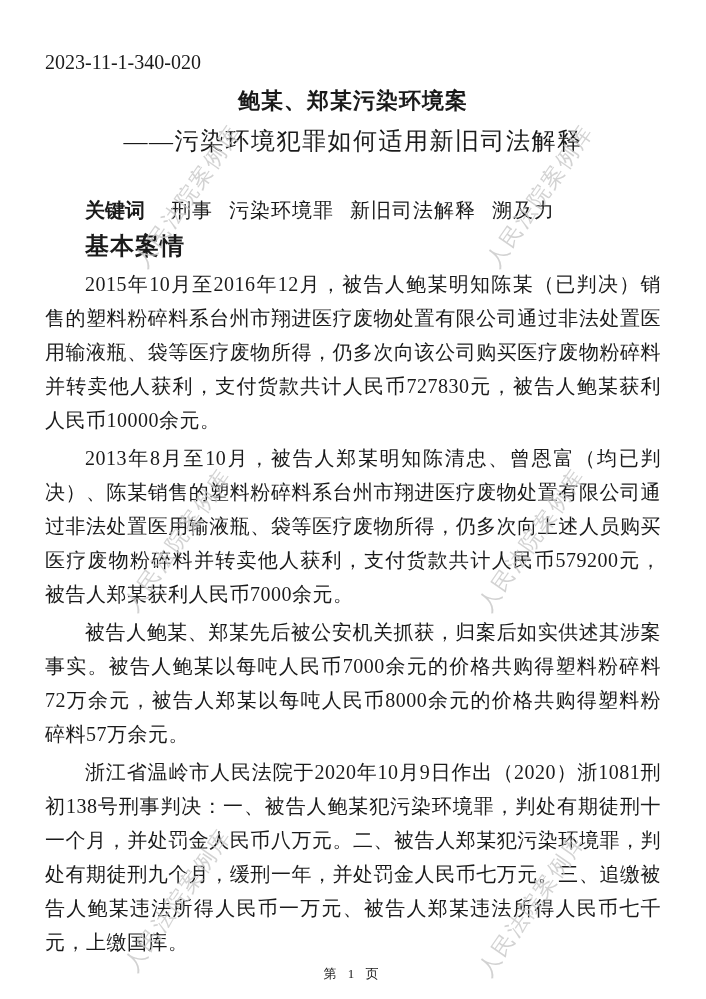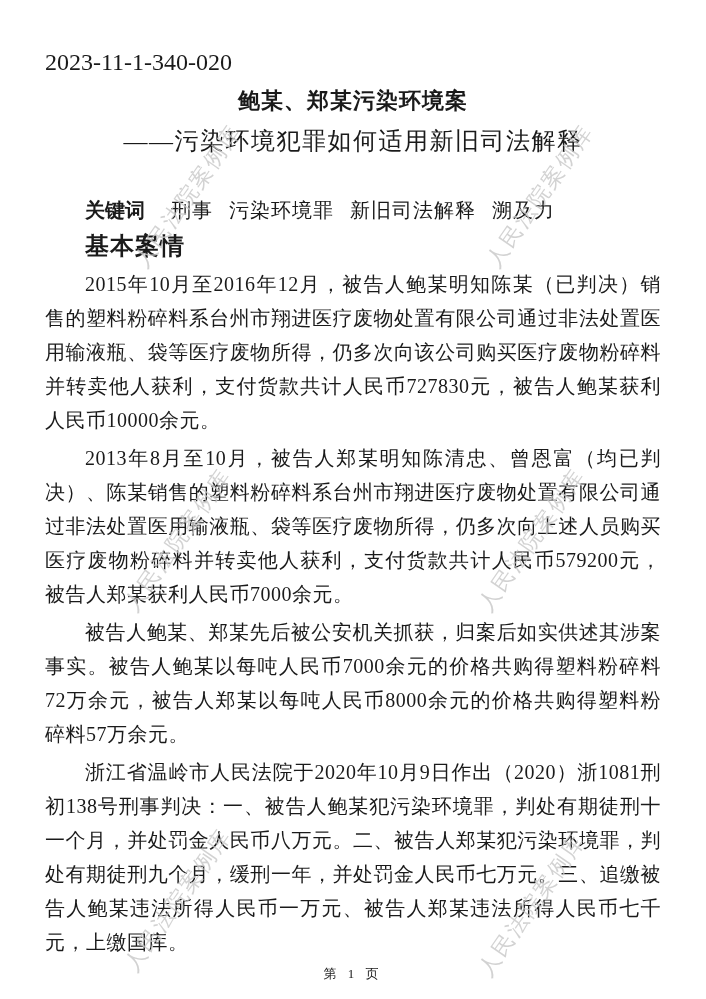--- a/index.html
+++ b/index.html
@@ -31,21 +31,21 @@
     font-family: "Liberation Serif", serif;
   }
   .wm-1 { left: 188px; top: 196px; }
   .wm-2 { left: 540px; top: 196px; }
   .wm-3 { left: 178px; top: 540px; }
   .wm-4 { left: 532px; top: 540px; }
   .wm-5 { left: 178px; top: 900px; }
   .wm-6 { left: 532px; top: 905px; }
   
   .case-number {
-    font-size: 24px;
+    font-size: 20px;
     line-height: 24px;
     font-family: "Liberation Serif", serif;
   }
   .doc-title {
     margin-top: 12px;
     text-align: center;
     font-size: 22px;
     line-height: 30px;
     font-weight: bold;
     letter-spacing: 1px;

